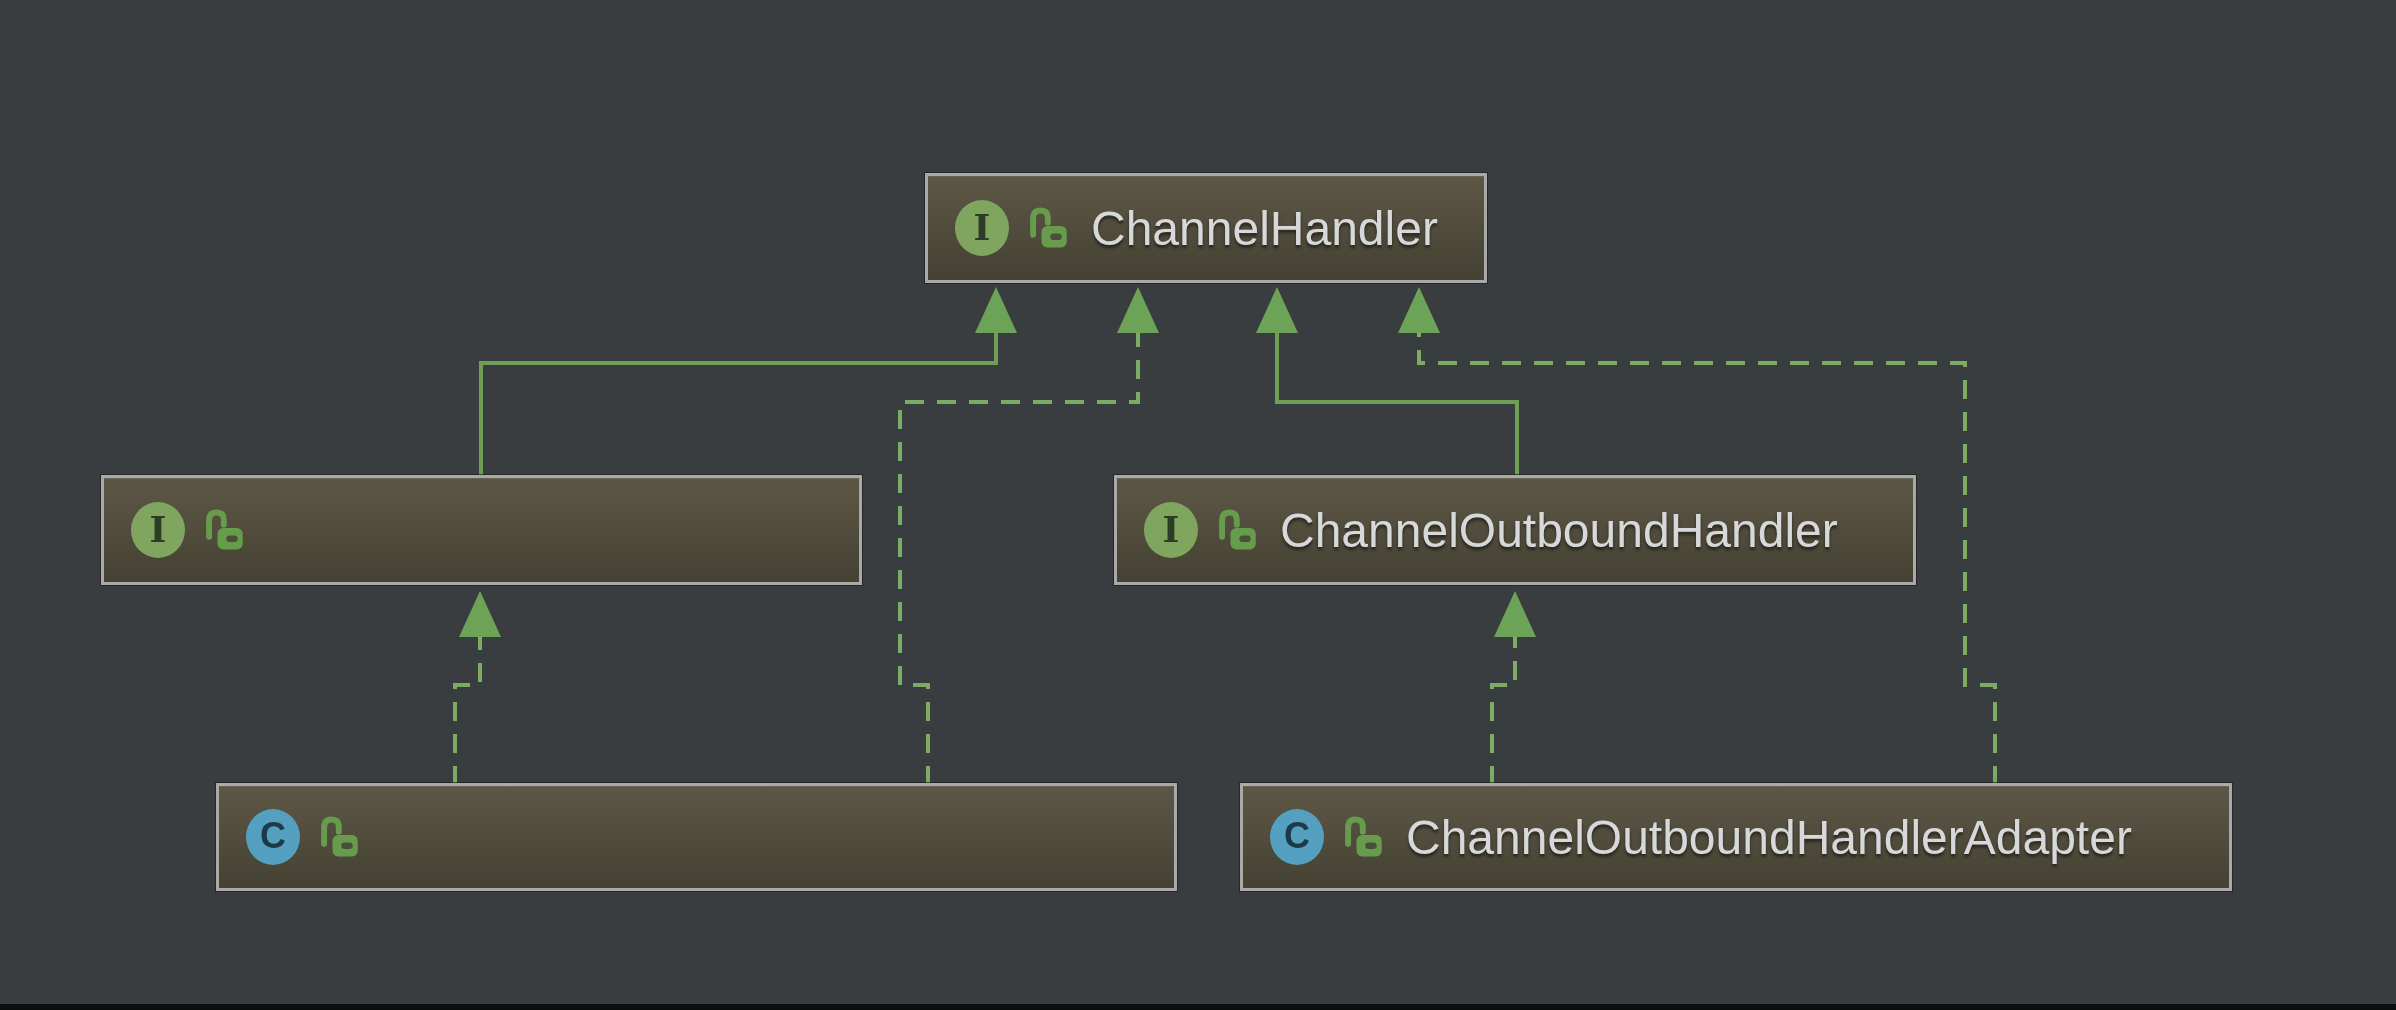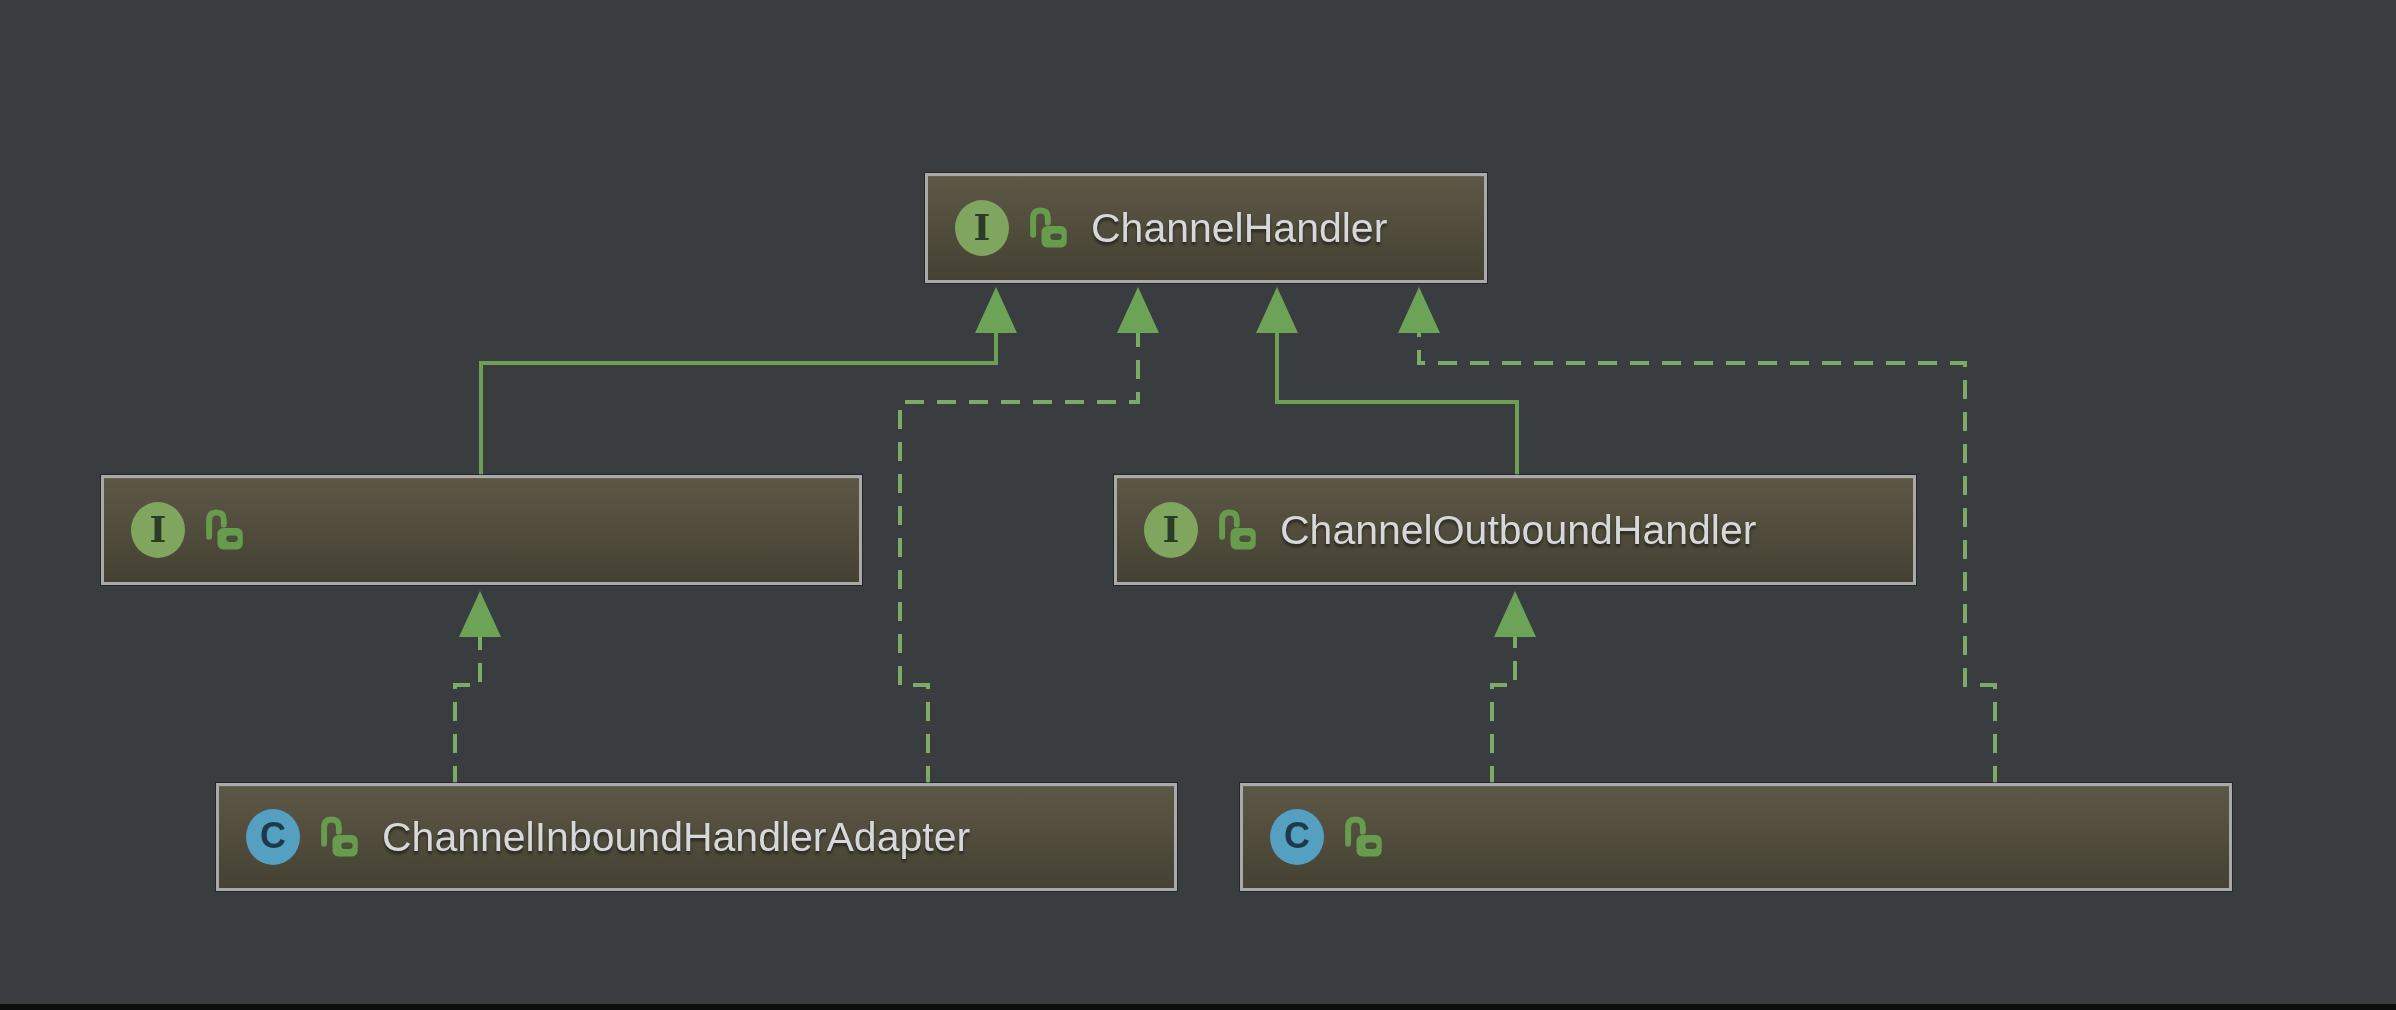--- a/index.html
+++ b/index.html
@@ -26,21 +26,21 @@
   .badge{
     width:54px;height:54px;border-radius:50%;
     flex:0 0 auto;display:flex;align-items:center;justify-content:center;
     margin-right:18px;font-weight:bold;line-height:1;
     padding-bottom:2px;
   }
   .badge.iface{background:#7fa55e;color:#2c3c27;font-family:"DejaVu Serif", serif;font-size:36px;}
   .badge.cls{background:#55a0c0;color:#1e3947;font-family:"Liberation Sans", sans-serif;font-size:36px;}
   .lock{width:42px;height:46px;flex:0 0 auto;margin-right:22px;}
   .label{
-    font-size:41px;color:#d6d8da;white-space:nowrap;
+    font-size:48px;color:#d6d8da;white-space:nowrap;
     text-shadow:0 3px 3px rgba(0,0,0,.5);
   }
   .bottom-bar{
     position:absolute;left:0;bottom:0;width:2396px;height:6px;background:#0c0d0d;
   }
 </style>
 </head>
 <body>
 
 <div class="canvas">
@@ -109,28 +109,28 @@
 
   <div class="node" style="left:216px;top:783px;width:961px;height:108px;">
     <span class="badge cls">C</span>
     <span class="lock">
       <svg width="42" height="46" viewBox="0 0 22 24" xmlns="http://www.w3.org/2000/svg">
         <path d="M3.2 15.5 L3.2 7 Q3.2 2.8 7.1 2.8 Q10.9 2.8 10.9 6.6 L10.9 9.2" fill="none" stroke="#689c4d" stroke-width="3.1" stroke-linecap="round"></path>
         <rect x="7.6" y="11" width="13.2" height="11.2" rx="3" fill="#689c4d"></rect>
         <rect x="12.2" y="14.9" width="6" height="3.4" rx="1.7" fill="#4a4f3a"></rect>
       </svg>
     </span>
-    <span class="label">ChannelInboundHandlerAdapter</span>
   </div>
 
   <div class="node" style="left:1240px;top:783px;width:992px;height:108px;">
     <span class="badge cls">C</span>
     <span class="lock">
       <svg width="42" height="46" viewBox="0 0 22 24" xmlns="http://www.w3.org/2000/svg">
         <path d="M3.2 15.5 L3.2 7 Q3.2 2.8 7.1 2.8 Q10.9 2.8 10.9 6.6 L10.9 9.2" fill="none" stroke="#689c4d" stroke-width="3.1" stroke-linecap="round"></path>
         <rect x="7.6" y="11" width="13.2" height="11.2" rx="3" fill="#689c4d"></rect>
         <rect x="12.2" y="14.9" width="6" height="3.4" rx="1.7" fill="#4a4f3a"></rect>
       </svg>
     </span>
+    <span class="label">ChannelOutboundHandlerAdapter</span>
   </div>
 
   <div class="bottom-bar"></div>
 </div>
 
 </body></html>

